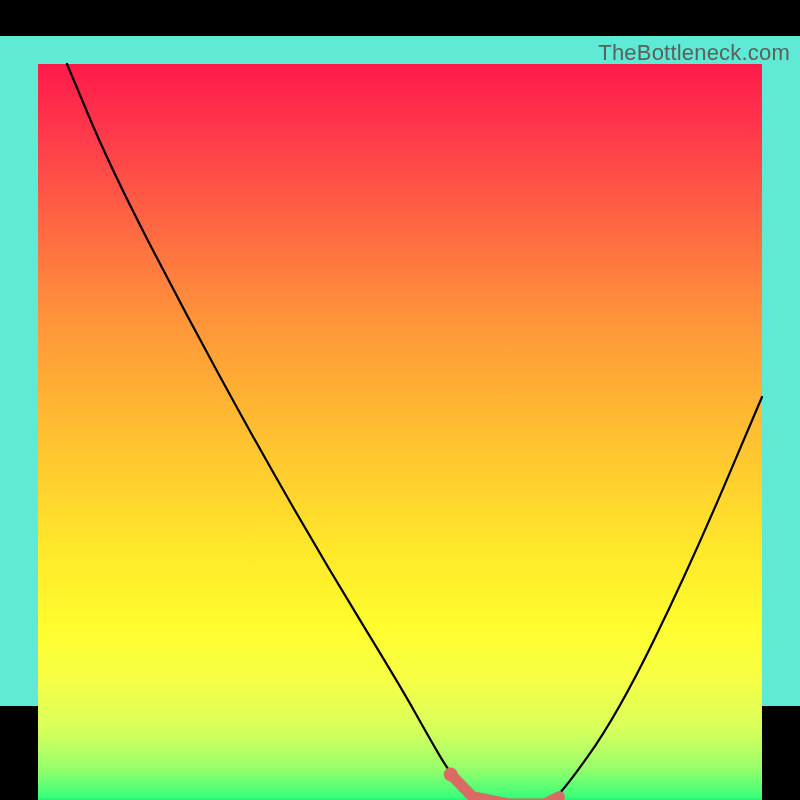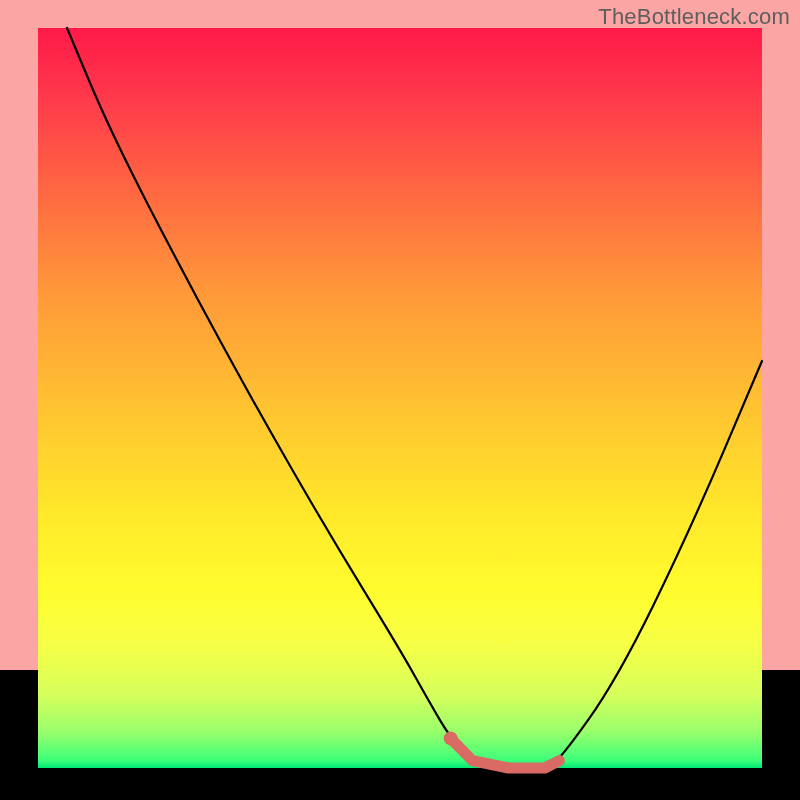--- a/index.html
+++ b/index.html
@@ -1,21 +1,22 @@
 <!DOCTYPE html>
 <html><head>
 <meta charset="utf-8">
 <style>
   * { margin: 0; padding: 0; box-sizing: border-box; }
   html, body { width: 800px; height: 800px; overflow: hidden; background: #000; }
   .container {
     position: relative;
     width: 800px;
     height: 670px;
-    background: #fca5a5;
+    background: #5eead4;
+    margin-top: 36px;
   }
   .watermark {
     position: absolute;
     top: 4px;
     right: 10px;
     font-family: Arial, Helvetica, sans-serif;
     font-size: 22px;
     font-weight: 500;
     color: #5e5e5e;
     z-index: 10;

